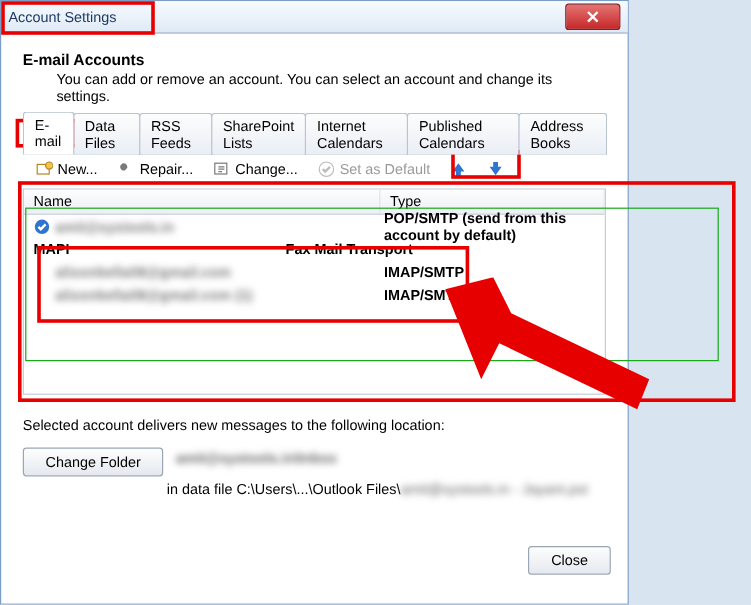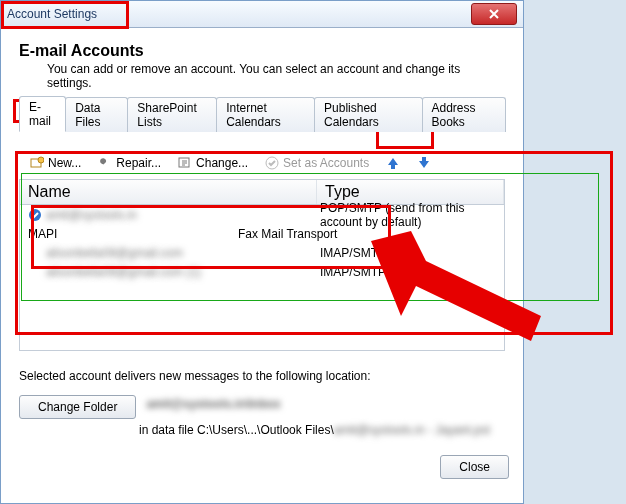--- a/index.html
+++ b/index.html
@@ -2,35 +2,35 @@
 <html><head>
 <meta charset="utf-8">
 <style>
   html,body{margin:0;padding:0;font-family:"Segoe UI",Tahoma,Arial,sans-serif;font-size:12px;color:#000;background:#d8e4ef;}
   .window{width:524px;height:504px;position:relative;background:#fff;border:1px solid #7a9ec8;box-sizing:border-box;}
   .titlebar{height:26px;background:linear-gradient(#f7fbff,#dfe9f5);border-bottom:1px solid #9aafc9;display:flex;align-items:center;padding:0 6px;font-size:12px;}
   .titlebar .title{color:#1f3a63;font-weight:400;}
   .titlebar .spacer{flex:1;}
   .close-btn{width:44px;height:20px;border-radius:3px;background:linear-gradient(#e57373,#c62828);border:1px solid #8e1a1a;color:#fff;display:flex;align-items:center;justify-content:center;font-weight:700;cursor:pointer;}
   .body{padding:14px 18px 0 18px;}
-  h2.section-title{margin:0 0 2px 0;font-size:16px;font-weight:700;}
+  h2.section-title{margin:0 0 2px 0;font-size:13px;font-weight:700;}
   .section-desc{margin:0 0 18px 28px;font-size:12px;}
   .tabbar{display:flex;border-bottom:1px solid #b9c4d1;height:23px;margin-top:10px;align-items:flex-end;}
   .tab{padding:3px 9px;border:1px solid #b9c4d1;border-bottom:none;background:linear-gradient(#fdfdfd,#e9eef5);margin-right:-1px;font-size:12px;cursor:pointer;border-top-left-radius:3px;border-top-right-radius:3px;position:relative;top:1px;}
   .tab.active{background:#fff;border-bottom:1px solid #fff;z-index:2;}
-  .toolbar{display:flex;align-items:center;gap:3px;padding:21px 4px 6px 4px;}
+  .toolbar{display:flex;align-items:center;gap:3px;padding:2px 4px 6px 4px;}
   .tbtn{display:flex;align-items:center;gap:4px;padding:2px 6px;border:1px solid transparent;border-radius:2px;cursor:pointer;font-size:12px;}
   .tbtn.disabled{color:#9a9a9a;cursor:default;}
   .tico{width:14px;height:14px;display:inline-block;}
   .list{border:1px solid #c4cdd8;height:170px;overflow:hidden;background:#fff;}
-  .list-header{display:flex;background:linear-gradient(#fdfdfd,#eceff4);border-bottom:1px solid #c4cdd8;font-size:16px;}
+  .list-header{display:flex;background:linear-gradient(#fdfdfd,#eceff4);border-bottom:1px solid #c4cdd8;font-size:12px;}
   .list-header .col{padding:3px 8px;border-right:1px solid #dfe4ea;}
   .col-name{flex:0 0 280px;}
   .col-type{flex:1;}
-  .row{display:flex;align-items:center;font-size:12px;height:19px;}
+  .row{display:flex;align-items:center;font-size:12px;height:19px;font-weight:bold;}
   .row .cell{padding:1px 4px 1px 8px;}
   .row .cname{flex:0 0 280px;display:flex;align-items:center;gap:4px;}
   .row .ctype{flex:1;}
   .blur{color:transparent;text-shadow:0 0 6px rgba(0,0,0,0.55);}
   .footer{position:absolute;bottom:24px;right:14px;}
   .btn{background:linear-gradient(#fdfdfd,#e5e9ef);border:1px solid #9aa6b5;border-radius:3px;padding:4px 18px;font-size:12px;cursor:pointer;}
   .loc{margin-top:18px;font-size:12px;}
   .loc-line2{margin-left:120px;margin-top:4px;}
   .change-folder{display:inline-block;margin-top:6px;margin-right:10px;}
   
@@ -66,20 +66,21 @@
     </div>
   </div>
 
   <div class="body">
     <h2 class="section-title">E-mail Accounts</h2>
     <p class="section-desc">You can add or remove an account. You can select an account and change its settings.</p>
 
     <div class="tabbar">
       <div class="tab active">E-mail</div>
       <div class="tab">Data Files</div>
+      <div class="tab">RSS Feeds</div>
       <div class="tab">SharePoint Lists</div>
       <div class="tab">Internet Calendars</div>
       <div class="tab">Published Calendars</div>
       <div class="tab">Address Books</div>
     </div>
 
     <div class="toolbar">
       <div class="tbtn">
         <svg class="tico" viewBox="0 0 14 14">
             <rect x="1" y="3" width="10" height="8" fill="#fff" stroke="#b6861d"></rect>
@@ -98,21 +99,21 @@
             <rect x="1" y="2" width="10" height="9" fill="#fff" stroke="#7a7a7a"></rect>
             <path d="M4 5h5M4 7h5M4 9h3" stroke="#7a7a7a"></path>
           </svg>
         <span>Change...</span>
       </div>
       <div class="tbtn disabled">
         <svg class="tico" viewBox="0 0 14 14">
             <circle cx="7" cy="7" r="6" fill="none" stroke="#bcbcbc"></circle>
             <path d="M4 7l2 2 4-4" stroke="#bcbcbc" fill="none" stroke-width="2"></path>
           </svg>
-        <span>Set as Accounts</span>
+        <span>Set as Default</span>
       </div>
       <div class="tbtn" title="Move up">
         <svg class="tico" viewBox="0 0 14 14">
             <path d="M7 2 L12 9 L9 9 L9 13 L5 13 L5 9 L2 9 Z" fill="#2f74d0"></path>
           </svg>
       </div>
       <div class="tbtn" title="Move down">
         <svg class="tico" viewBox="0 0 14 14">
             <path d="M7 12 L12 5 L9 5 L9 1 L5 1 L5 5 L2 5 Z" fill="#2f74d0"></path>
           </svg>

